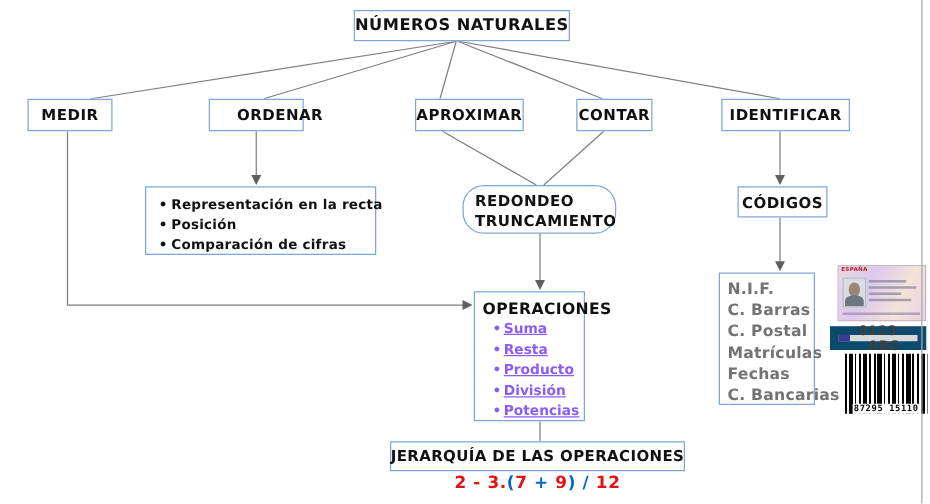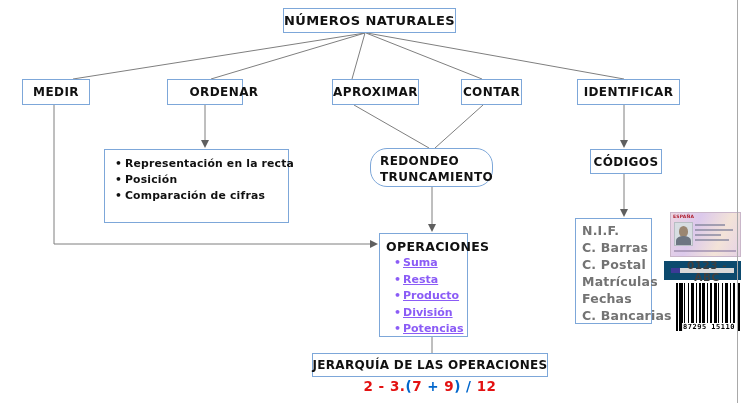--- a/index.html
+++ b/index.html
@@ -91,21 +91,21 @@
   <div class="box" style="left:22px;top:79px;width:68px;height:26px;">MEDIR</div>
 
   <div class="box" style="left:167px;top:79px;width:76px;height:26px;padding-left:38px;">ORDENAR</div>
 
   <div class="box" style="left:311px;top:79px;width:87px;height:26px;margin-left:21px;">APROXIMAR</div>
 
   <div class="box" style="left:461px;top:79px;width:61px;height:26px;">CONTAR</div>
 
   <div class="box" style="left:577px;top:79px;width:103px;height:26px;">IDENTIFICAR</div>
 
-  <div class="panel blist ordenar-list" style="left:104px;top:149px;width:185px;height:74px;">
+  <div class="panel blist ordenar-list" style="left:116px;top:149px;width:185px;height:55px;">
     <div>Representación en la recta</div>
     <div>Posición</div>
     <div>Comparación de cifras</div>
   </div>
 
   <div class="panel redondeo" style="left:370px;top:148px;width:123px;height:39px;border-radius:17px;">
     <div>REDONDEO</div>
     <div>TRUNCAMIENTO</div>
   </div>
 

